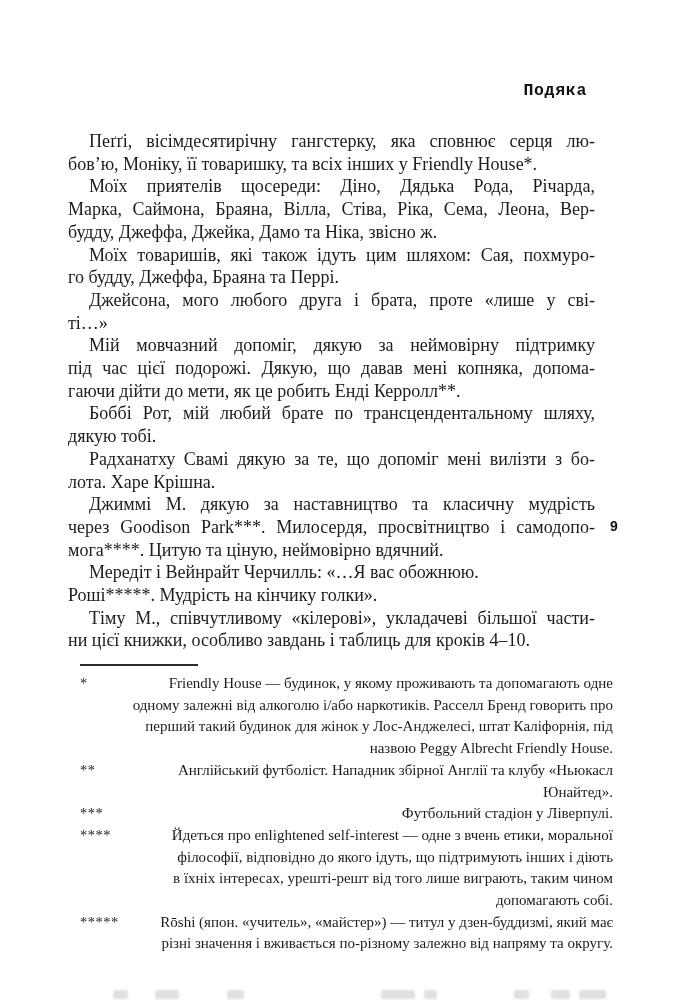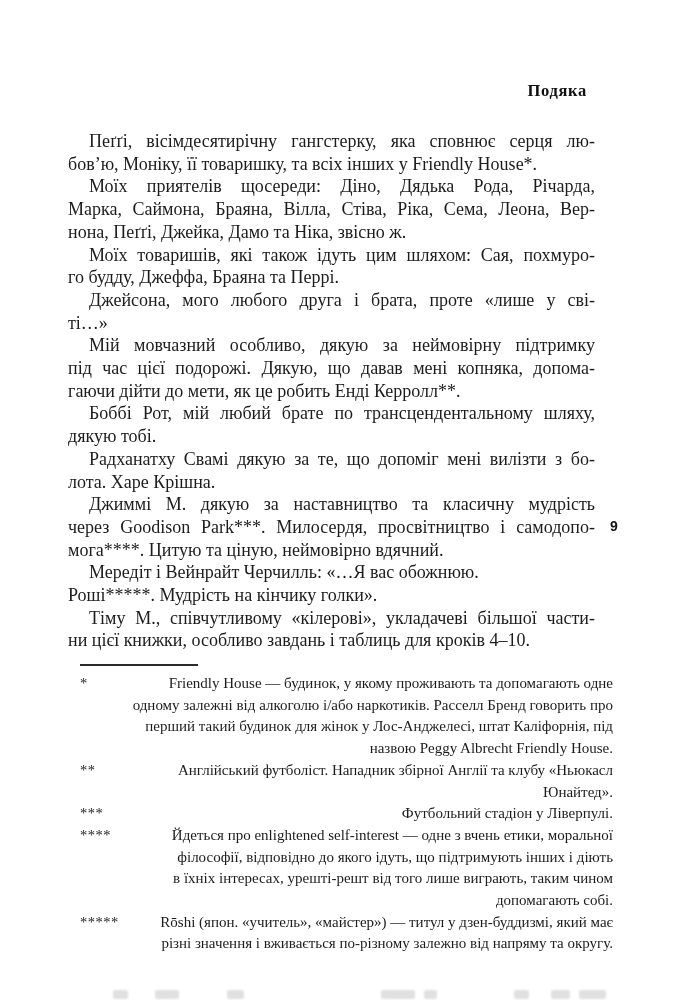--- a/index.html
+++ b/index.html
@@ -9,21 +9,21 @@
     height: 1000px;
     background: #ffffff;
     overflow: hidden;
     font-family: "Liberation Serif", serif;
     color: #1c1c1c;
   }
   .running-head {
     position: absolute;
     top: 81px;
     right: 110px;
-    font-family: Liberation Serif, serif;
+    font-family: Liberation Mono, monospace;
     font-weight: bold;
     font-size: 16.5px;
     letter-spacing: 0.7px;
     color: #111;
   }
   .page-number {
     position: absolute;
     top: 518px;
     left: 610px;
     font-family: "Liberation Sans", sans-serif;
@@ -98,26 +98,26 @@
 
   <div class="running-head">Подяка</div>
 
   <div class="page-number">9</div>
 
   <main class="body-text" id="body-text">
       <div class="body-line indent">Пеґґі, вісімдесятирічну гангстерку, яка сповнює серця лю-</div>
       <div class="body-line last">бов’ю, Моніку, її товаришку, та всіх інших у Friendly House*.</div>
       <div class="body-line indent">Моїх приятелів щосереди: Діно, Дядька Рода, Річарда,</div>
       <div class="body-line">Марка, Саймона, Браяна, Вілла, Стіва, Ріка, Сема, Леона, Вер-</div>
-      <div class="body-line last">нона, Пеґґі, Джейка, Дамо та Ніка, звісно ж.</div>
+      <div class="body-line last">будду, Джеффа, Джейка, Дамо та Ніка, звісно ж.</div>
       <div class="body-line indent">Моїх товаришів, які також ідуть цим шляхом: Сая, похмуро-</div>
       <div class="body-line last">го будду, Джеффа, Браяна та Перрі.</div>
       <div class="body-line indent">Джейсона, мого любого друга і брата, проте «лише у сві-</div>
       <div class="body-line last">ті…»</div>
-      <div class="body-line indent">Мій мовчазний особливо, дякую за неймовірну підтримку</div>
+      <div class="body-line indent">Мій мовчазний допоміг, дякую за неймовірну підтримку</div>
       <div class="body-line">під час цієї подорожі. Дякую, що давав мені копняка, допома-</div>
       <div class="body-line last">гаючи дійти до мети, як це робить Енді Керролл**.</div>
       <div class="body-line indent">Боббі Рот, мій любий брате по трансцендентальному шляху,</div>
       <div class="body-line last">дякую тобі.</div>
       <div class="body-line indent">Радханатху Свамі дякую за те, що допоміг мені вилізти з бо-</div>
       <div class="body-line last">лота. Харе Крішна.</div>
       <div class="body-line indent">Джиммі М. дякую за наставництво та класичну мудрість</div>
       <div class="body-line">через Goodison Park***. Милосердя, просвітництво і самодопо-</div>
       <div class="body-line last">мога****. Цитую та ціную, неймовірно вдячний.</div>
       <div class="body-line last indent">Мередіт і Вейнрайт Черчилль: «…Я вас обожнюю.</div>

